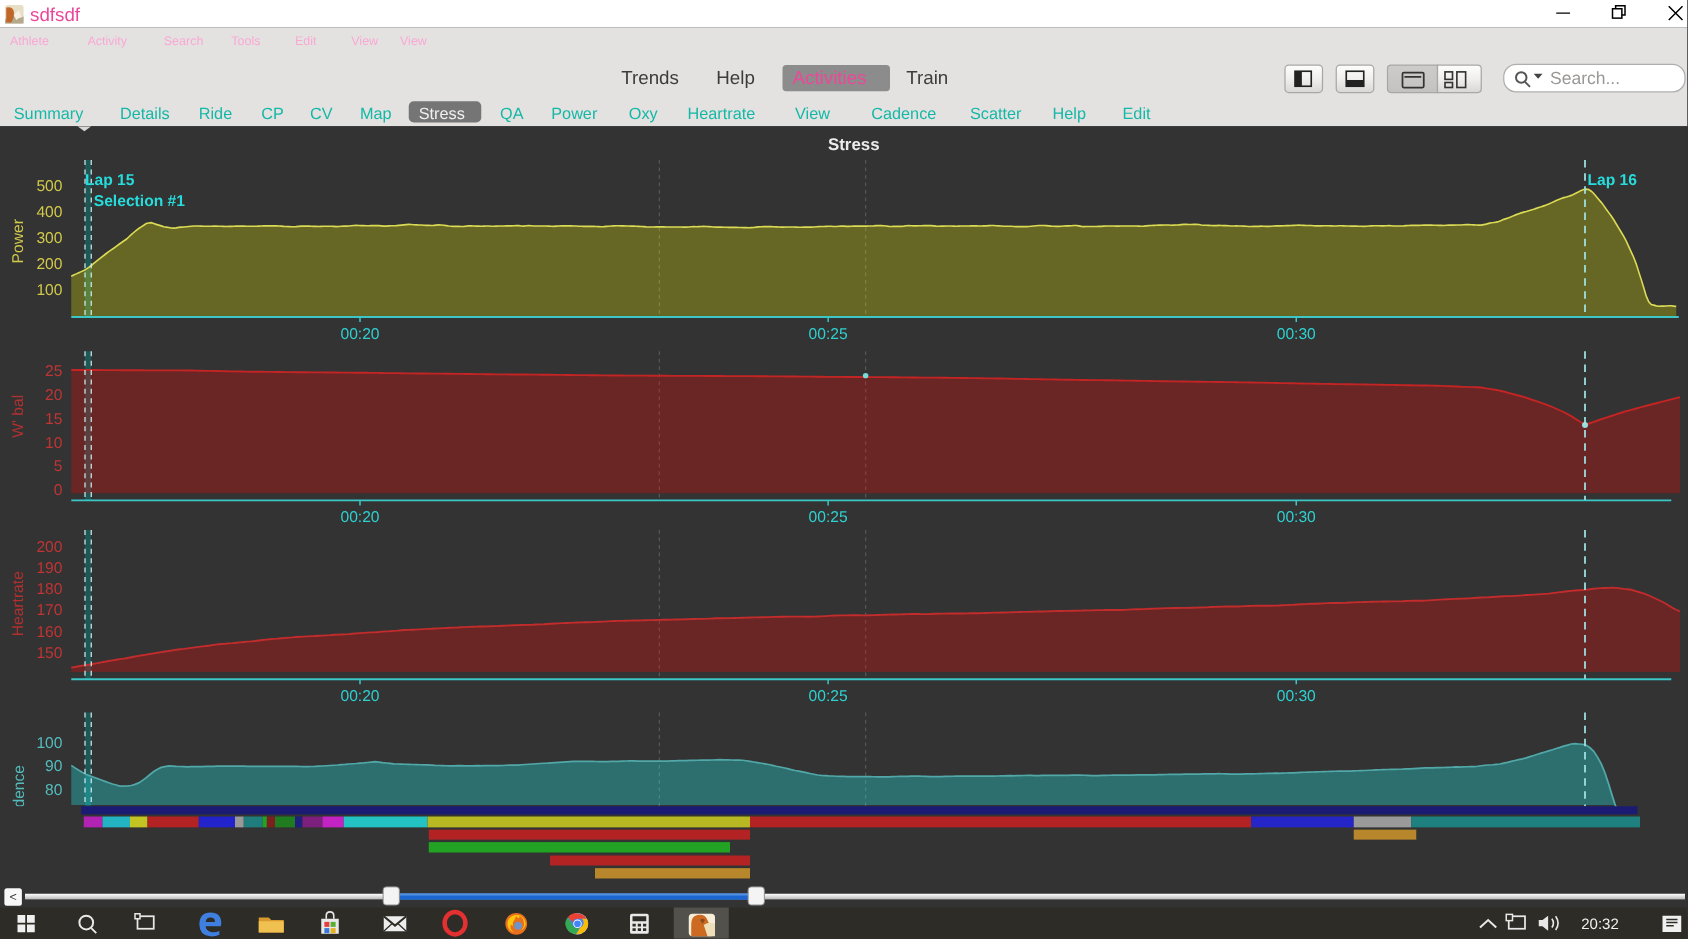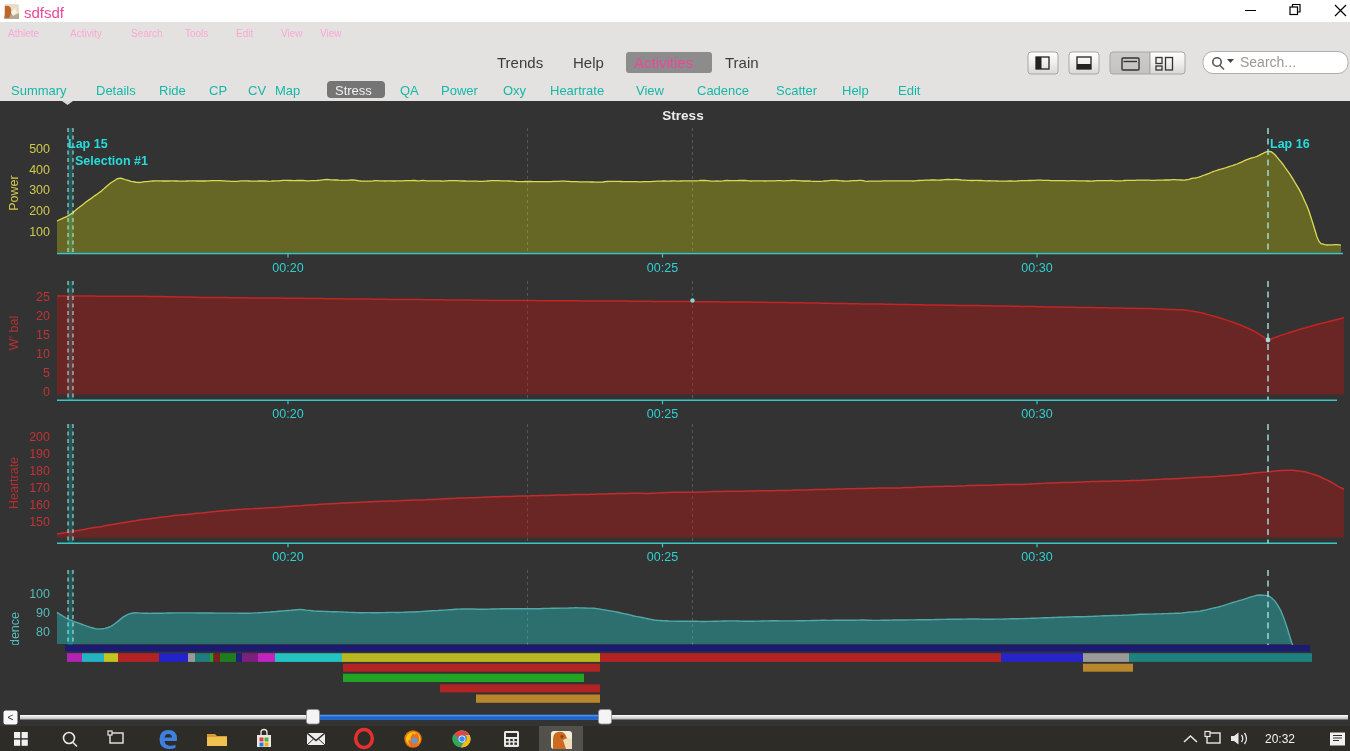--- a/index.html
+++ b/index.html
@@ -73,21 +73,21 @@
  <path d="M202 11 l7 0 l-3.5 4 Z" fill="#444"></path>
  <text x="215" y="19" font-family="Liberation Sans,sans-serif" font-size="14" fill="#9a9896">Search...</text>
 </svg>
 <div class="abs" style="left:327px;top:81px;width:58px;height:17px;background:#757575;border-radius:4px;"></div>
 <div class="abs ttab" style="left:335px;color:#f0f0f0;">Stress</div>
 <div class="abs ttab" style="left:11px">Summary</div>
 <div class="abs ttab" style="left:96px">Details</div>
 <div class="abs ttab" style="left:159px">Ride</div>
 <div class="abs ttab" style="left:209px">CP</div>
 <div class="abs ttab" style="left:248px">CV</div>
-<div class="abs ttab" style="left:275px">Map</div>
+<div class="abs ttab" style="left:288px">Map</div>
 <div class="abs ttab" style="left:400px">QA</div>
 <div class="abs ttab" style="left:441px">Power</div>
 <div class="abs ttab" style="left:503px">Oxy</div>
 <div class="abs ttab" style="left:550px">Heartrate</div>
 <div class="abs ttab" style="left:636px">View</div>
 <div class="abs ttab" style="left:697px">Cadence</div>
 <div class="abs ttab" style="left:776px">Scatter</div>
 <div class="abs ttab" style="left:842px">Help</div>
 <div class="abs ttab" style="left:898px">Edit</div>
 <div class="abs" id="chartarea"></div>

